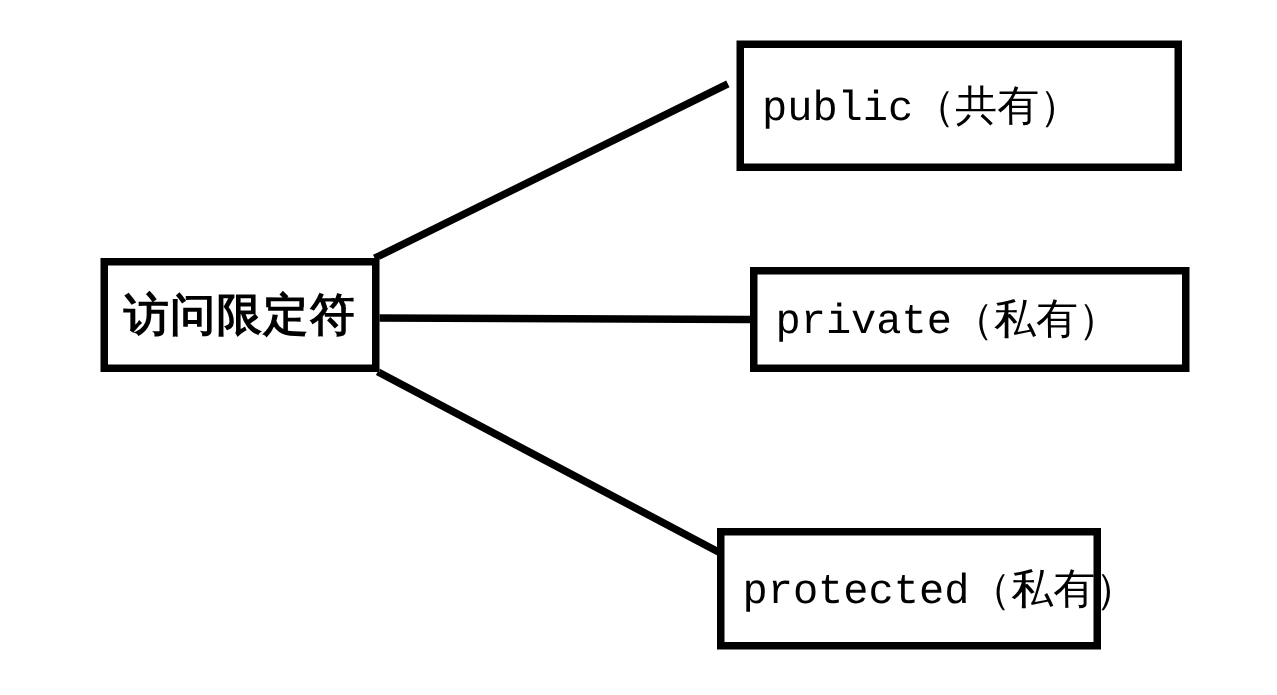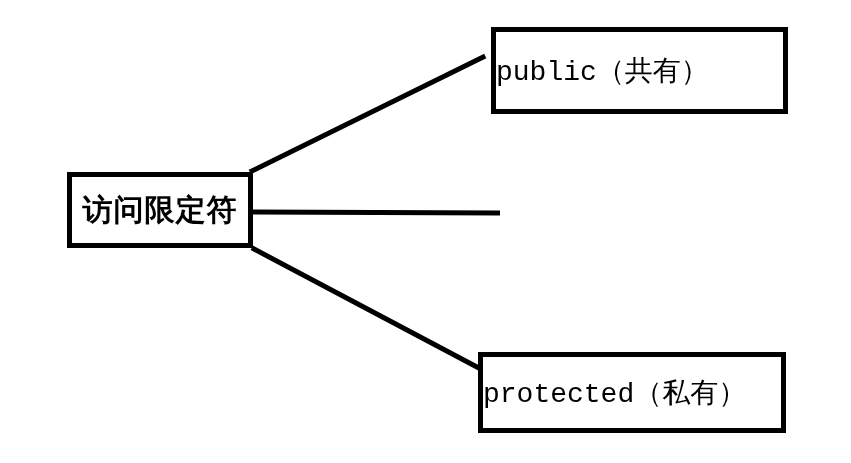--- a/index.html
+++ b/index.html
@@ -37,41 +37,42 @@
     top: 172px;
     width: 186px;
     height: 76px;
     justify-content: center;
     font-family: "Liberation Serif", "DejaVu Serif", serif;
     font-weight: bold;
     font-size: 30px;
     letter-spacing: 1px;
   }
   .node-child {
+    padding-left: 12px;
     font-family: "Liberation Mono", "DejaVu Sans Mono", monospace;
     font-size: 28px;
     font-weight: normal;
     white-space: nowrap;
   }
   .node-public {
     left: 491px;
     top: 27px;
     width: 297px;
     height: 87px;
   }
   .node-private {
     left: 500px;
     top: 178px;
     width: 293px;
     height: 70px;
   }
   .node-protected {
     left: 478px;
     top: 352px;
-    width: 308px;
+    width: 256px;
     height: 81px;
   }
   .watermark {
     position: absolute;
     left: 570px;
     top: 424px;
     z-index: 5;
     font-family: "Liberation Sans", "DejaVu Sans", sans-serif;
     font-size: 26px;
     color: #b3b3b3;
@@ -99,19 +100,22 @@
   </svg>
 
   <div class="node node-root">
     <span>访问限定符</span>
   </div>
 
   <div class="node node-child node-public">
     <span>public（共有）</span>
   </div>
 
+  <div class="node node-child node-private">
+    <span>private（私有）</span>
+  </div>
 
   <div class="node node-child node-protected">
     <span>protected（私有）</span>
   </div>
 
 
 </div>
 
 </body></html>

